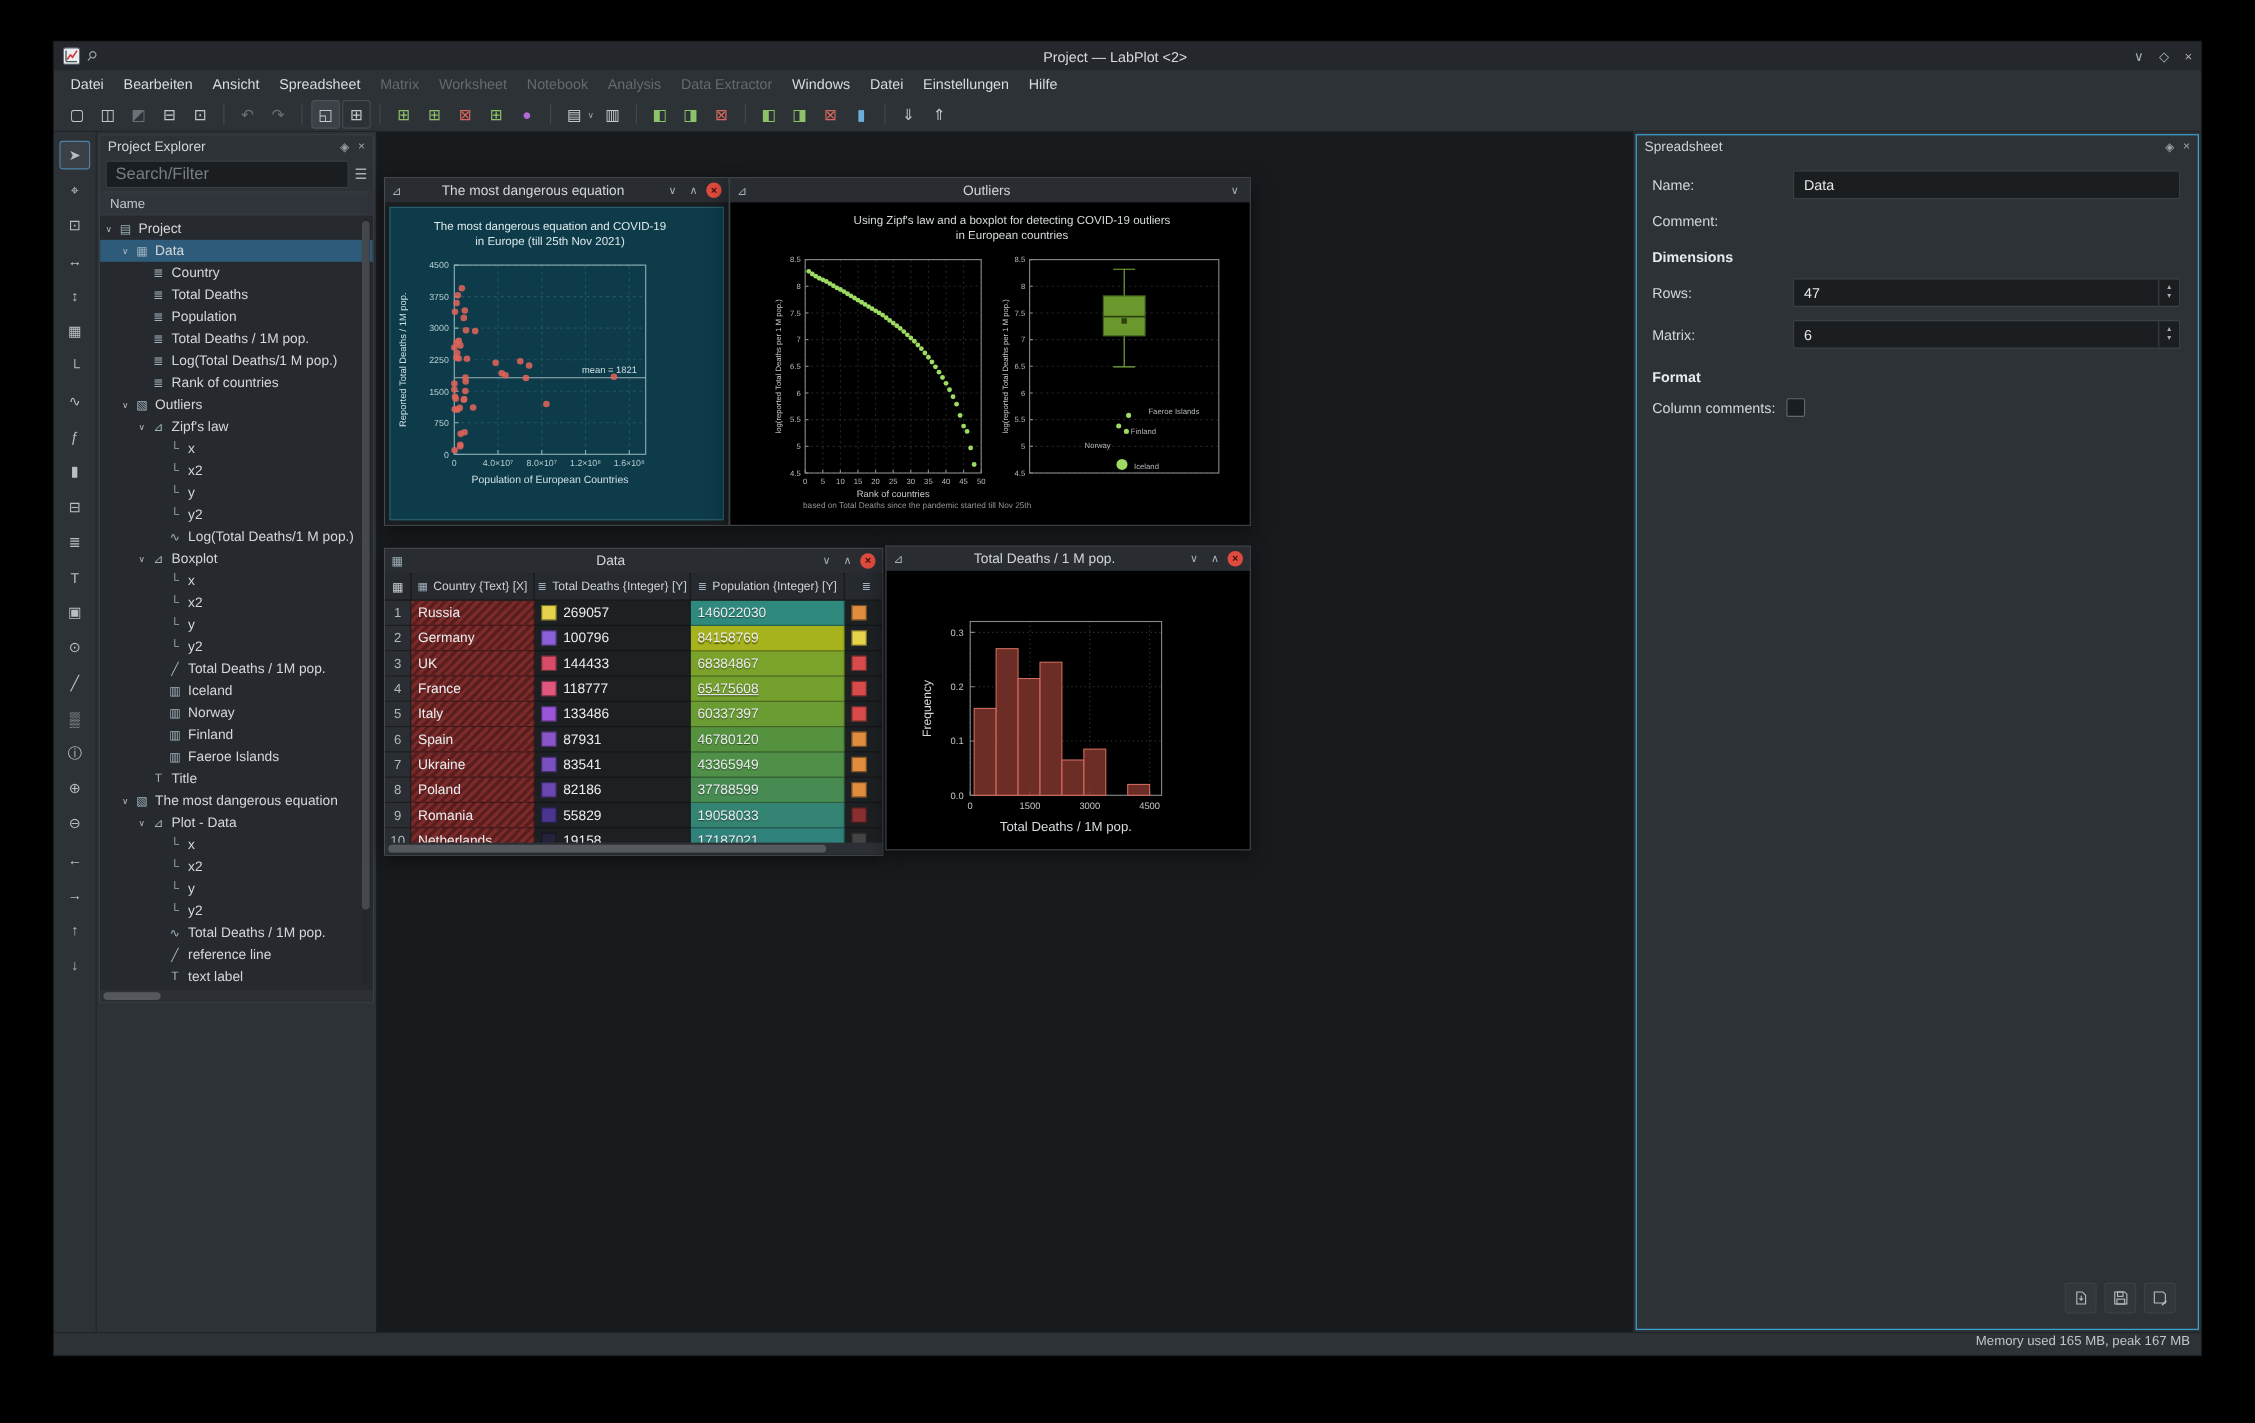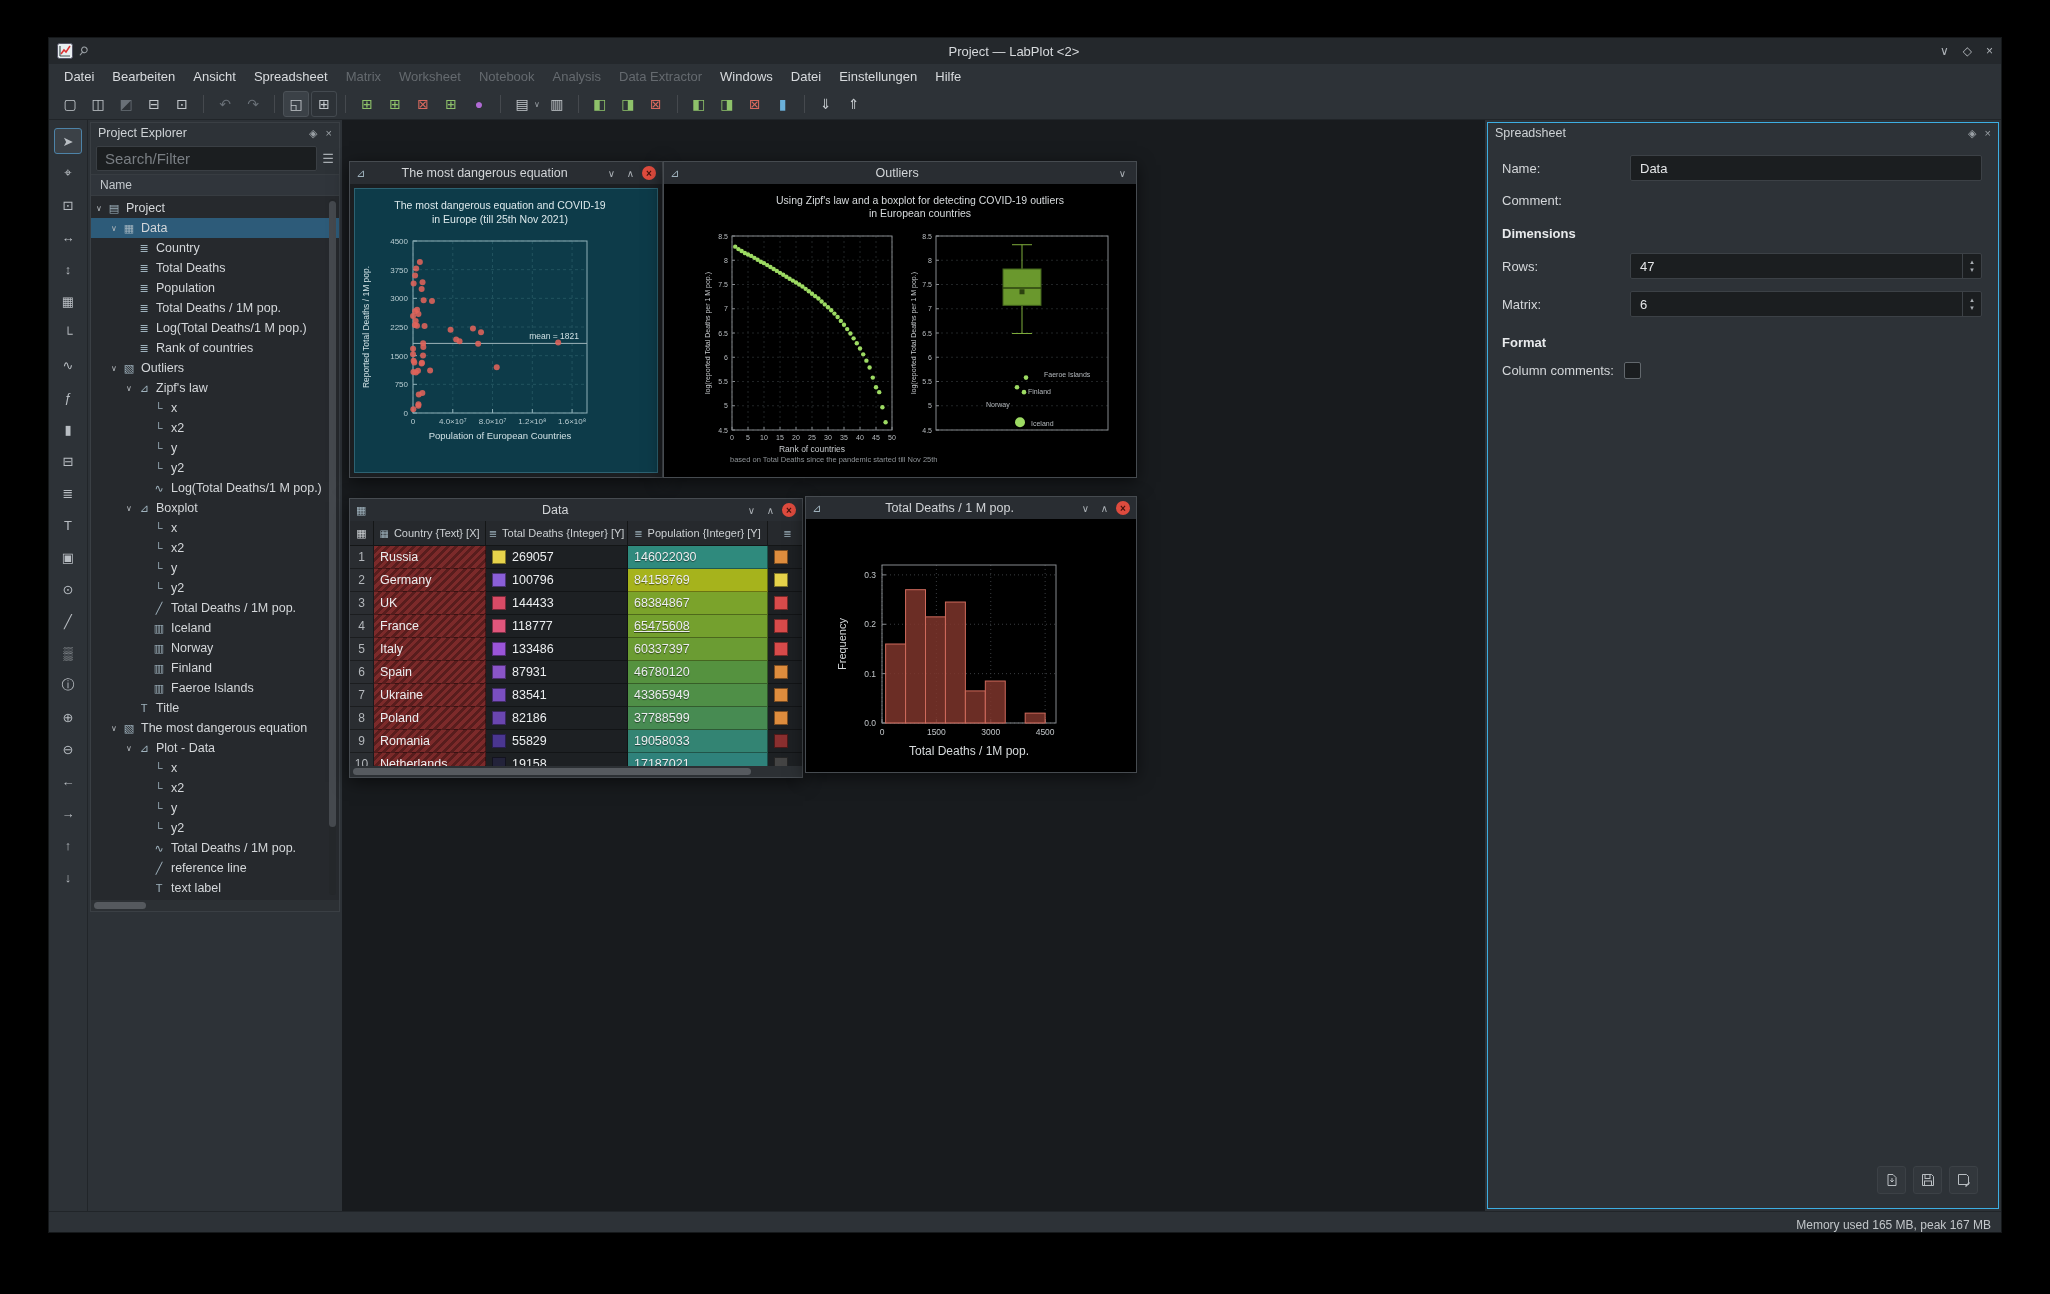--- a/index.html
+++ b/index.html
@@ -106,21 +106,21 @@
   .spin{flex:1;height:26px;background:#1b1e20;border:1px solid #3c4146;border-radius:2px;
       display:flex;align-items:center;padding-left:9px;color:#e4e6e8;position:relative;box-sizing:border-box;}
   .spinarrows{position:absolute;right:0;top:0;bottom:0;width:18px;border-left:1px solid #3c4146;
       display:flex;flex-direction:column;align-items:center;justify-content:center;color:#a9aeb3;}
   .sa{font-size:7px;line-height:8px;}
   .checkbox{width:15px;height:15px;border:1px solid #62686d;background:#1b1e20;border-radius:2px;margin-left:10px;}
   .props-foot{display:flex;justify-content:flex-end;gap:7px;padding:6px 4px 6px 0;}
   .fbtn{width:27px;height:26px;border:1px solid #3c4146;border-radius:3px;display:flex;align-items:center;
         justify-content:center;background:#32373c;}
   
-  .statusbar{height:20px;border-top:1px solid #212529;display:flex;align-items:flex-end;
+  .statusbar{height:20px;border-top:1px solid #212529;display:flex;align-items:flex-start;
       justify-content:flex-end;padding-right:10px;font-size:12px;color:#c2c6c9;flex:none;}
 </style>
 </head>
 <body>
 
 <div class="app-window">
 
   <div class="titlebar">
     <svg class="appicon" viewBox="0 0 16 16">
       <rect x="0.5" y="0.5" width="15" height="15" rx="2" fill="#e8eef0" stroke="#556"></rect>

